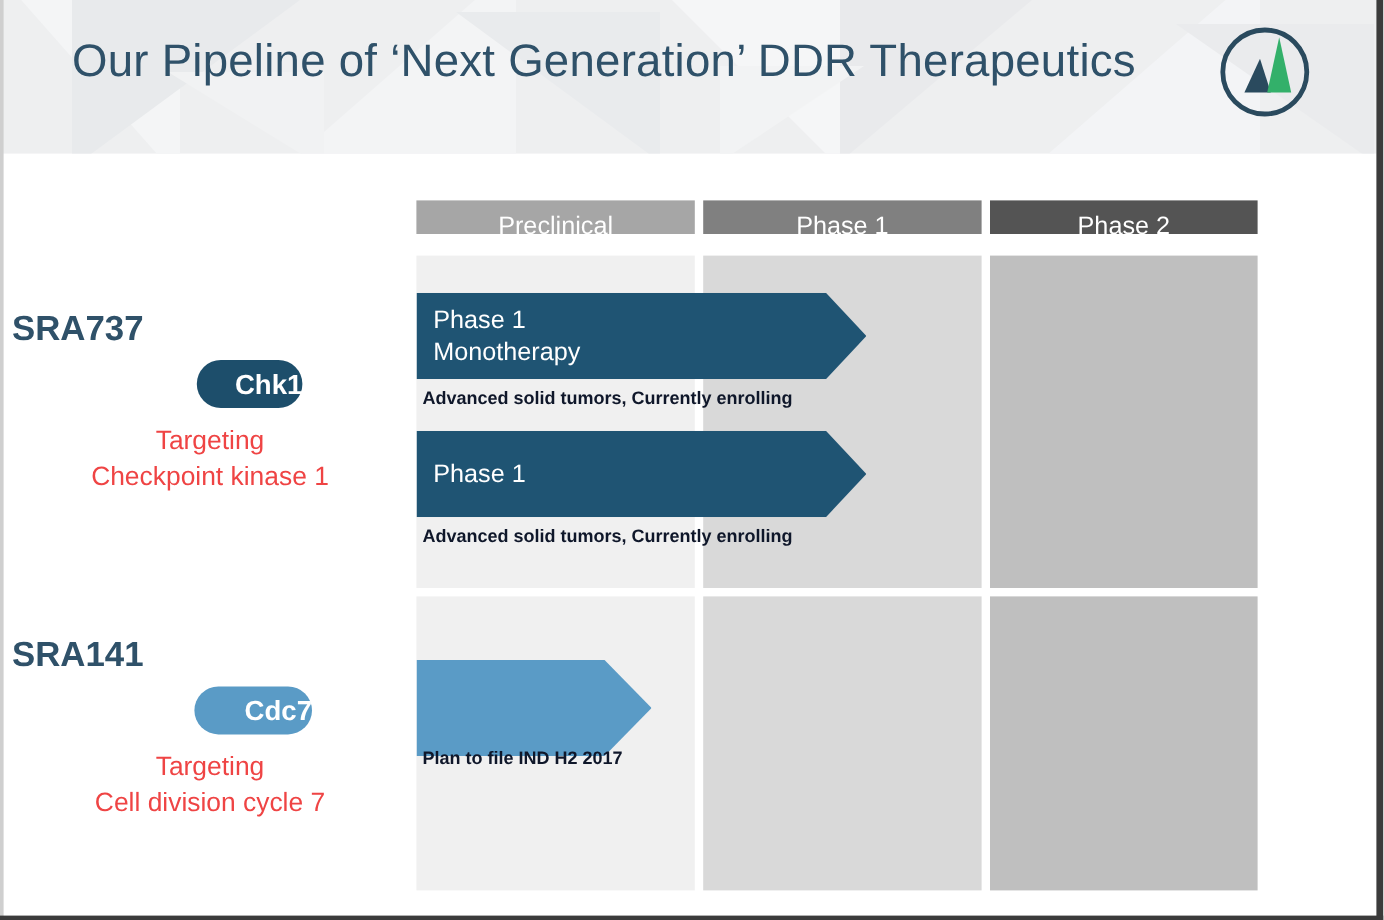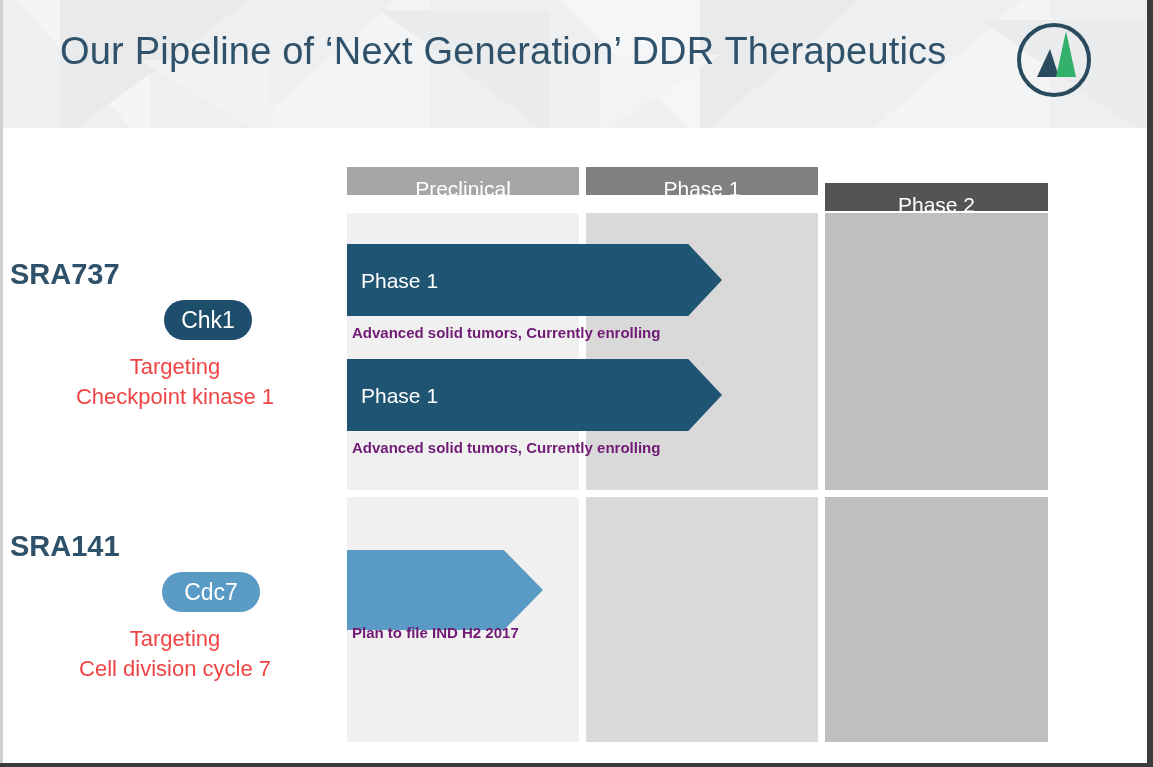--- a/index.html
+++ b/index.html
@@ -133,21 +133,21 @@
     text-align: center;
     color: #ffffff;
     font-size: 21px;
   }
   .col-body {
     position: absolute;
   }
 
   .ch-pre  { left: 347px; top: 167px; width: 232px; background: #a6a6a6; }
   .ch-p1   { left: 586px; top: 167px; width: 232px; background: #808080; }
-  .ch-p2   { left: 825px; top: 183px; width: 223px; background: #545454; text-decoration: underline; }
+  .ch-p2   { left: 825px; top: 167px; width: 223px; background: #545454; text-decoration: underline; }
 
   .cb-pre-a { left: 347px; top: 213px; width: 232px; height: 277px; background: #f0f0f0; }
   .cb-p1-a  { left: 586px; top: 213px; width: 232px; height: 277px; background: #d9d9d9; }
   .cb-p2-a  { left: 825px; top: 213px; width: 223px; height: 277px; background: #bfbfbf; }
 
   .cb-pre-b { left: 347px; top: 497px; width: 232px; height: 245px; background: #f0f0f0; }
   .cb-p1-b  { left: 586px; top: 497px; width: 232px; height: 245px; background: #d9d9d9; }
   .cb-p2-b  { left: 825px; top: 497px; width: 223px; height: 245px; background: #bfbfbf; }
 
   
@@ -158,22 +158,22 @@
     text-align: left;
     font-size: 29px;
     font-weight: bold;
     color: #2f5169;
   }
   .pill {
     position: absolute;
     border-radius: 22px;
     color: #ffffff;
     font-size: 23px;
-    font-weight: normal;
-    text-align: center;
+    font-weight: bold;
+    text-align: right;
     line-height: 40px;
     height: 40px;
   }
   .pill-chk1 { left: 164px; top: 300px; width: 88px; background: #1d4e6b; }
   .pill-cdc7 { left: 162px; top: 572px; width: 98px; background: #5a9bc6; }
 
   .prod-desc {
     position: absolute;
     width: 330px;
     left: 10px;
@@ -214,21 +214,21 @@
     left: 347px; top: 550px;
     width: 196px; height: 80px;
     background: #5a9bc6;
     clip-path: polygon(0 0, 80% 0, 100% 50%, 80% 100%, 0 100%);
   }
 
   .caption {
     position: absolute;
     font-size: 15px;
     font-weight: bold;
-    color: #701a75;
+    color: #0f172a;
     white-space: nowrap;
   }
   .cap-1 { left: 352px; top: 324px; }
   .cap-2 { left: 352px; top: 439px; }
   .cap-3 { left: 352px; top: 624px; }
 </style>
 </head>
 <body>
 
 <div id="slide">
@@ -270,20 +270,21 @@
 
   <div class="prod-code" style="top:258px">SRA737</div>
   <div class="pill pill-chk1">Chk1</div>
   <div class="prod-desc" style="top:352px">
     <div>Targeting</div>
     <div>Checkpoint kinase 1</div>
   </div>
 
   <div class="arrow ar-mono">
     <div class="arrow-text">Phase 1</div>
+    <div class="arrow-text">Monotherapy</div>
   </div>
   <div class="caption cap-1">Advanced solid tumors, Currently enrolling</div>
 
   <div class="arrow ar-chemo">
     <div class="arrow-text">Phase 1</div>
   </div>
   <div class="caption cap-2">Advanced solid tumors, Currently enrolling</div>
 
   <div class="prod-code" style="top:530px">SRA141</div>
   <div class="pill pill-cdc7">Cdc7</div>

